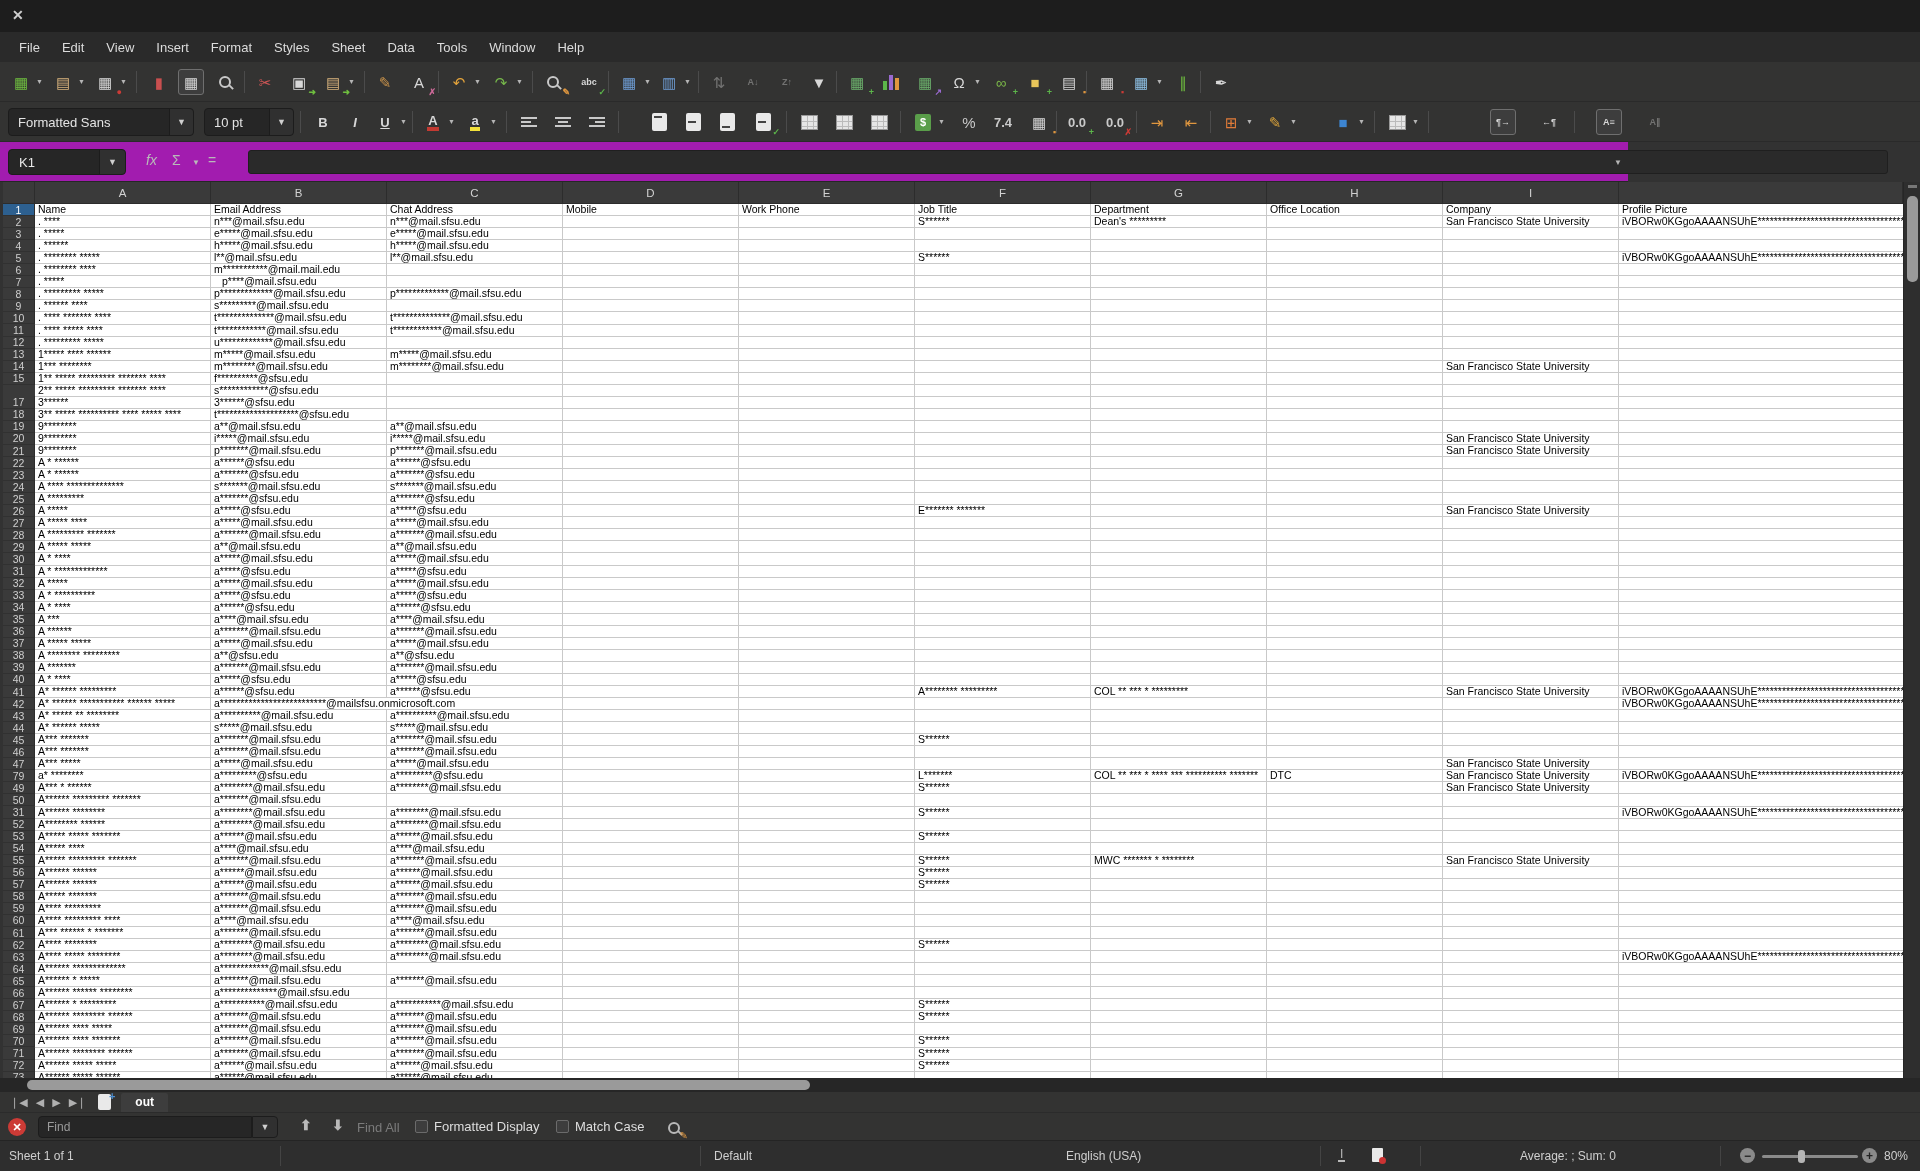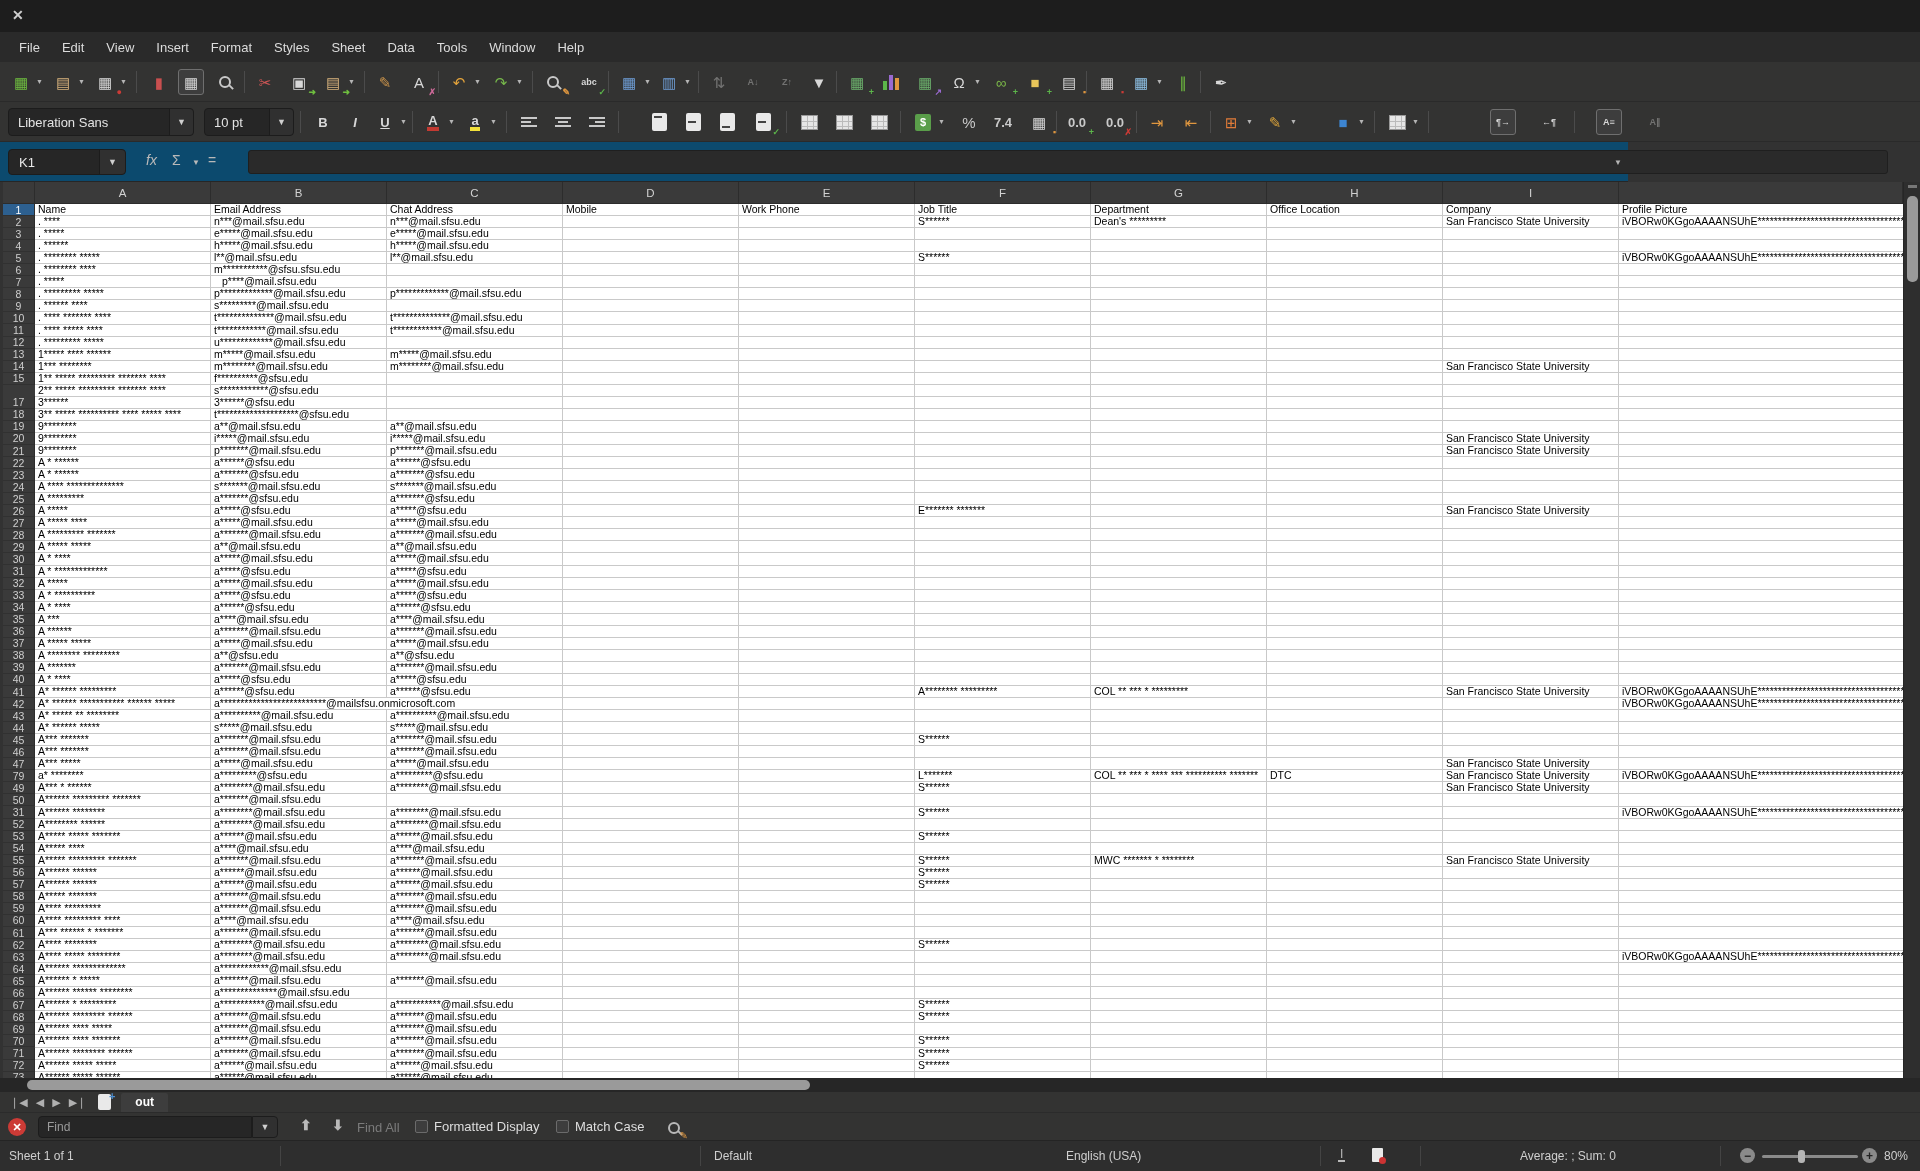--- a/index.html
+++ b/index.html
@@ -44,21 +44,21 @@
         linear-gradient(#bbb,#bbb) 5px 0/1px 15px no-repeat,
         linear-gradient(#bbb,#bbb) 11px 0/1px 15px no-repeat, #e6e6e6; border:1px solid #999; }
   .br { display:inline-flex; align-items:flex-end; gap:2px; height:16px; }
   .br i { width:4px; display:block; }
   .cc { position:relative; font-size:13px; font-weight:bold; color:#d8d8d8; line-height:1; padding-bottom:4px; }
   .cc i { position:absolute; left:-1px; right:-1px; bottom:0; height:4px; display:block; }
   .combo { position:absolute; top:6px; height:28px; background:#262626; border:1px solid #1c1c1c; border-radius:4px; color:#e4e4e4; font-size:13px; display:flex; align-items:center; padding-left:9px; }
   .combo .arrow { position:absolute; right:0; top:0; width:24px; height:100%; border-left:1px solid #1c1c1c; display:flex; align-items:center; justify-content:center; color:#cfcfcf; font-size:9px; background:#303030; border-radius:0 4px 4px 0; }
 
   
-  #formulabar { position:absolute; top:142px; left:0; width:1628px; height:40px; background:#0c4a6e; border-bottom:1px solid #262626; }
+  #formulabar { position:absolute; top:142px; left:0; width:1628px; height:40px; background:#a21caf; border-bottom:1px solid #262626; }
   #namebox { position:absolute; left:8px; top:7px; width:118px; height:26px; background:#262626; border:1px solid #1c1c1c; border-radius:4px; color:#e8e8e8; font-size:13px; display:flex; align-items:center; padding-left:10px; }
   #namebox .arrow { position:absolute; right:0; top:0; width:26px; height:100%; border-left:1px solid #1c1c1c; display:flex; align-items:center; justify-content:center; font-size:9px; color:#cfcfcf; background:#303030; border-radius:0 4px 4px 0; }
   .fbico { position:absolute; top:10px; color:#b9b9b9; font-size:14px; }
   #formula-input { position:absolute; left:248px; top:8px; width:1640px; height:24px; background:#2a2a2a; border:1px solid #1f1f1f; border-radius:3px; color:#e8e8e8; font-size:12px; padding:0 6px; font-family:"Liberation Sans",sans-serif; }
   #fb-expand { position:absolute; right:6px; top:16px; color:#b5b5b5; font-size:8px; }
 
   
   #sheet { position:absolute; top:182px; left:0; width:1920px; height:896px; background:#323232; overflow:hidden; }
   #corner { position:absolute; left:3px; top:0; width:32px; height:22px; background:#3a3a3a; border-right:1px solid #2c2c2c; border-bottom:1px solid #2c2c2c; }
   .colhdr { position:absolute; top:0; height:22px; background:#3a3a3a; border-right:1px solid #2c2c2c; border-bottom:1px solid #2c2c2c; color:#d2d2d2; font-size:11.5px; display:flex; align-items:center; justify-content:center; }
@@ -259,21 +259,21 @@
         <span class="g" style="color:#6fbf3f">∥</span>
       </div>
       <div class="tsep" style="left: 1200px;"></div>
       <div class="tbtn" style="left: 1208px;">
         <span class="g" style="color:#d8d8d8">✒</span>
       </div>
     </div>
 
   <div id="toolbar-fmt" class="toolbar">
     <div class="combo" style="left:8px; width:186px;">
-      <span>Liberation Sans</span>
+      <span>Formatted Sans</span>
       <span class="arrow">▼</span>
     </div>
     <div class="combo" style="left:204px; width:90px;">
       <span>10 pt</span>
       <span class="arrow">▼</span>
     </div>
   <div class="tsep" style="left: 300px;"></div>
       <div class="tbtn" style="left: 310px;">
         <span class="t" style="color:#d8d8d8;font-size:13px;">B</span>
       </div>
@@ -538,21 +538,21 @@
         <span class="cell" style="left: 354px; top: 24.1px;">e*****@mail.sfsu.edu</span>
         <span class="cell" style="left: 2px; top: 36.15px;">. ******</span>
         <span class="cell" style="left: 178px; top: 36.15px;">h*****@mail.sfsu.edu</span>
         <span class="cell" style="left: 354px; top: 36.15px;">h*****@mail.sfsu.edu</span>
         <span class="cell" style="left: 2px; top: 48.2px;">. ******** *****</span>
         <span class="cell" style="left: 178px; top: 48.2px;">l**@mail.sfsu.edu</span>
         <span class="cell" style="left: 354px; top: 48.2px;">l**@mail.sfsu.edu</span>
         <span class="cell" style="left: 882px; top: 48.2px;">S******</span>
         <span class="cell" style="left: 1586px; top: 48.2px;">iVBORw0KGgoAAAANSUhE************************************************************</span>
         <span class="cell" style="left: 2px; top: 60.25px;">. ******** ****</span>
-        <span class="cell" style="left: 178px; top: 60.25px;">m***********@sfsu.sfsu.edu</span>
+        <span class="cell" style="left: 178px; top: 60.25px;">m***********@mail.mail.edu</span>
         <span class="cell" style="left: 2px; top: 72.3px;">. *****</span>
         <span class="cell" style="left: 186px; top: 72.3px;">p****@mail.sfsu.edu</span>
         <span class="cell" style="left: 2px; top: 84.35px;">. ********* *****</span>
         <span class="cell" style="left: 178px; top: 84.35px;">p*************@mail.sfsu.edu</span>
         <span class="cell" style="left: 354px; top: 84.35px;">p*************@mail.sfsu.edu</span>
         <span class="cell" style="left: 2px; top: 96.4px;">. ****** ****</span>
         <span class="cell" style="left: 178px; top: 96.4px;">s*********@mail.sfsu.edu</span>
         <span class="cell" style="left: 2px; top: 108.45px;">. **** ******* ****</span>
         <span class="cell" style="left: 178px; top: 108.45px;">t**************@mail.sfsu.edu</span>
         <span class="cell" style="left: 354px; top: 108.45px;">t**************@mail.sfsu.edu</span>

